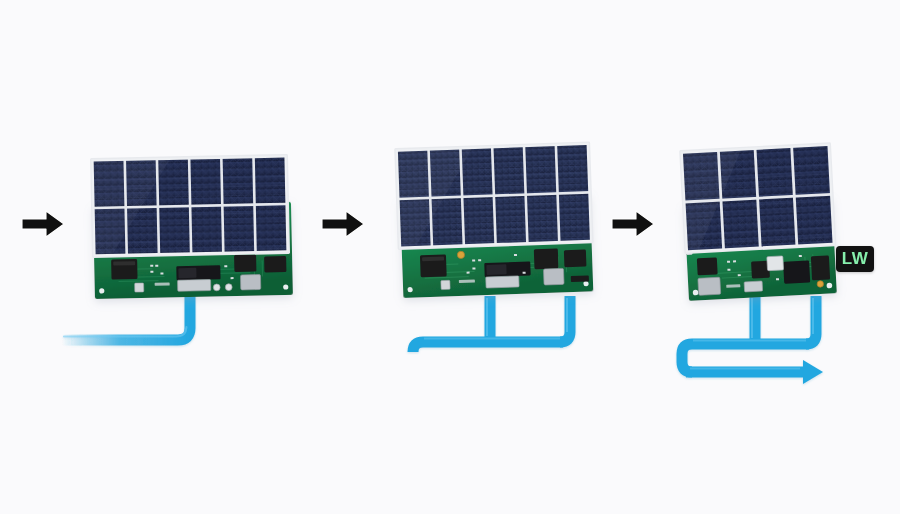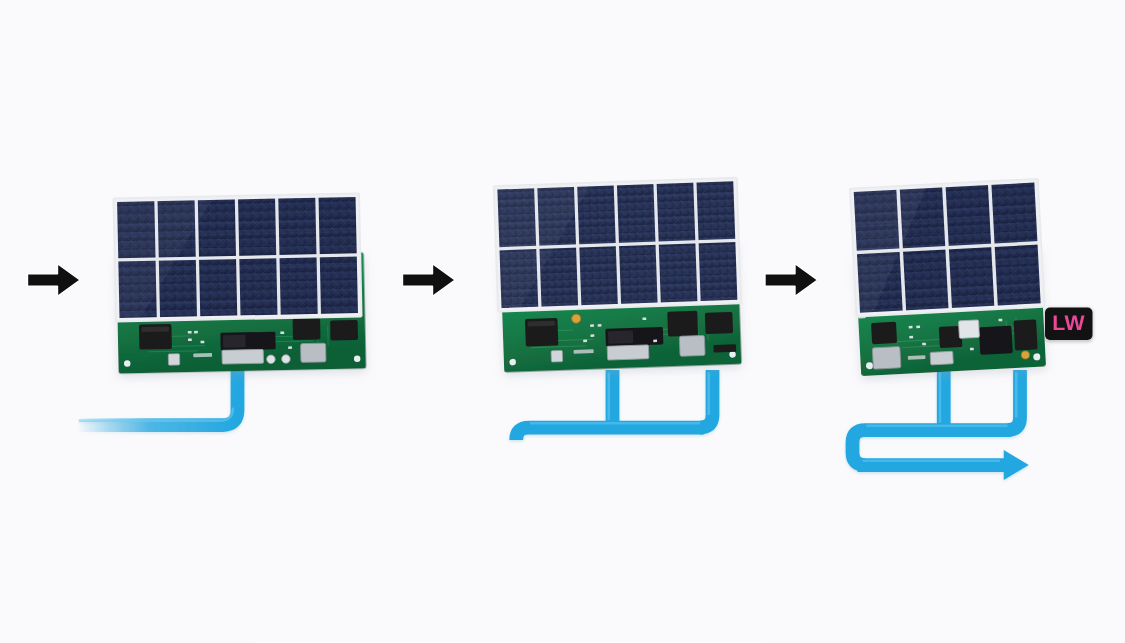--- a/index.html
+++ b/index.html
@@ -19,21 +19,21 @@
   #vec {
     position: absolute;
     left: 0;
     top: 0;
     width: 900px;
     height: 514px;
   }
   .badge {
     position: absolute;
     background: #121212;
-    color: #ec4899;
+    color: #86efac;
     font-family: "Liberation Sans", sans-serif;
     font-weight: bold;
     letter-spacing: 0.5px;
     border-radius: 4px;
     display: flex;
     align-items: center;
     justify-content: center;
     box-shadow: 0 1px 3px rgba(0,0,0,0.22);
   }
   #lw-badge {

